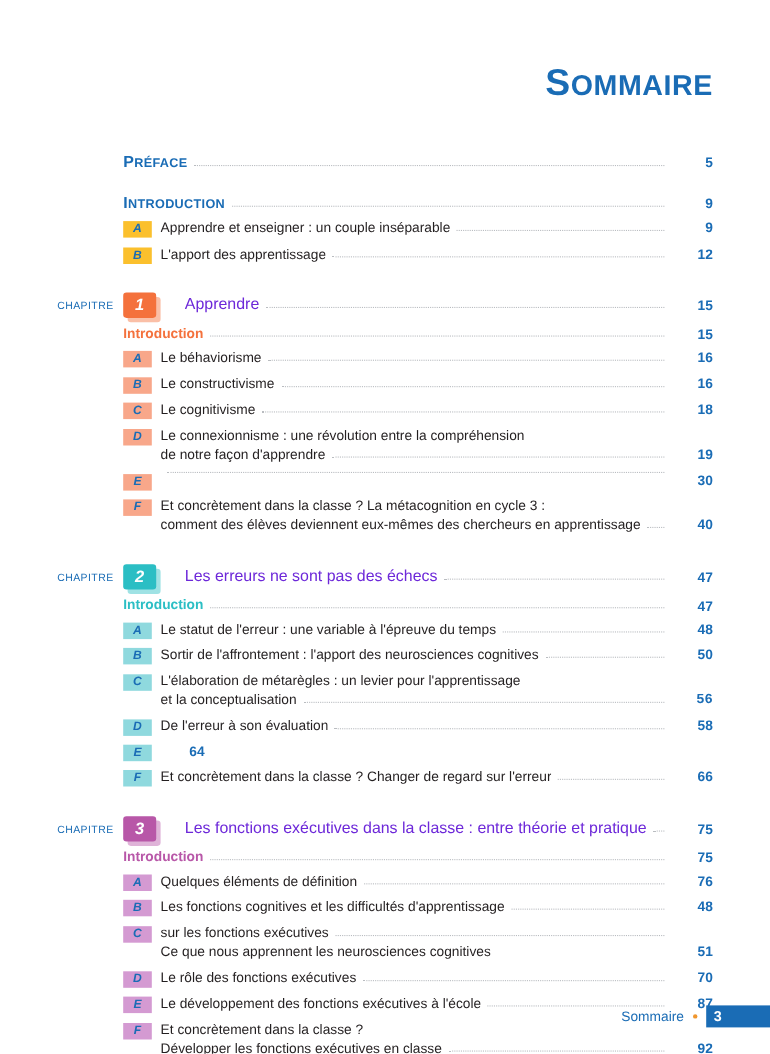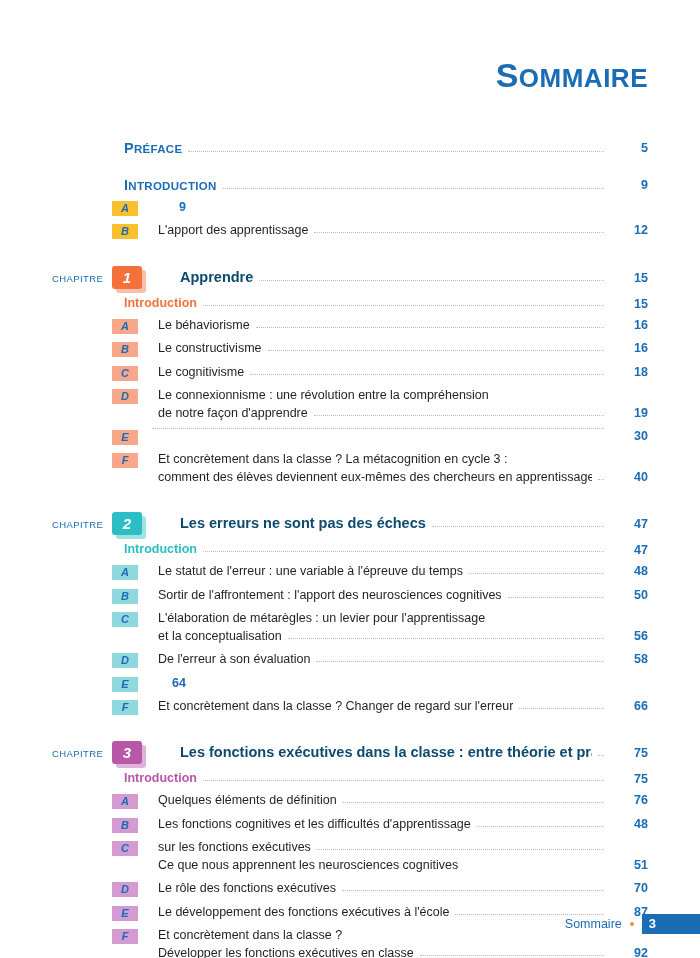--- a/index.html
+++ b/index.html
@@ -80,21 +80,20 @@
   .lead {
     display: flex;
     align-items: baseline;
     width: 100%;
   }
   .lead > .txt {
     flex: 0 1 auto;
     white-space: nowrap;
     overflow: hidden;
     text-overflow: clip;
-    margin-left: 12px;
   }
   .lead > .dots {
     flex: 1 1 auto;
     min-width: 6px;
     height: 1px;
     margin: 0 4px 3px 6px;
     border-bottom: 1.5px dotted #b9bcc0;
     transform: translateY(-1px);
   }
 
@@ -160,22 +159,22 @@
     position: absolute;
     left: 4px;
     top: 4px;
     width: 30px;
     height: 23px;
     border-radius: 3px;
     opacity: 0.45;
     z-index: 1;
   }
   .chap-title {
-    color: #0c4a6e;
-    font-weight: bold;
+    color: #6d28d9;
+    font-weight: normal;
     font-size: 14.5px;
     line-height: 23px;
   }
   .chapter-row .pagenum { padding-top: 5px; }
   .chapter-row .gutter  { padding-top: 7px; }
 
   
   .intro-row { margin-top: 7px; }
   .intro-text {
     font-weight: bold;
@@ -248,20 +247,28 @@
             </span>
           </div>
         </div>
         <div class="pagenum">9</div>
       </div>
     </div>
     <div class="row letter-row">
       <div class="gutter"></div>
       <div class="body">
         <div class="badge-letter" style="background: rgb(251, 192, 45); color: rgb(26, 108, 181);">A</div>
+        <div class="labelcell entry-text">
+          <div class="entry-line">
+            <span class="lead">
+              <span class="txt">Apprendre et enseigner : un couple inséparable</span>
+              <span class="dots"></span>
+            </span>
+          </div>
+        </div>
         <div class="pagenum">9</div>
       </div>
     </div>
     <div class="row letter-row">
       <div class="gutter"></div>
       <div class="body">
         <div class="badge-letter" style="background: rgb(251, 192, 45); color: rgb(26, 108, 181);">B</div>
         <div class="labelcell entry-text">
           <div class="entry-line">
             <span class="lead">
@@ -468,21 +475,21 @@
               <span class="txt">L'élaboration de métarègles : un levier pour l'apprentissage</span>
             </span>
           </div>
           <div class="entry-line">
             <span class="lead">
               <span class="txt">et la conceptualisation</span>
               <span class="dots"></span>
             </span>
           </div>
         </div>
-        <div class="pagenum" style="padding-top: 18.5px;">56</div>
+        <div class="pagenum" style="padding-top: 18.5px; font-family: Liberation Mono, monospace;">56</div>
       </div>
     </div>
     <div class="row letter-row">
       <div class="gutter"></div>
       <div class="body">
         <div class="badge-letter" style="background: rgb(143, 217, 222); color: rgb(26, 108, 181);">D</div>
         <div class="labelcell entry-text">
           <div class="entry-line">
             <span class="lead">
               <span class="txt">De l'erreur à son évaluation</span>

